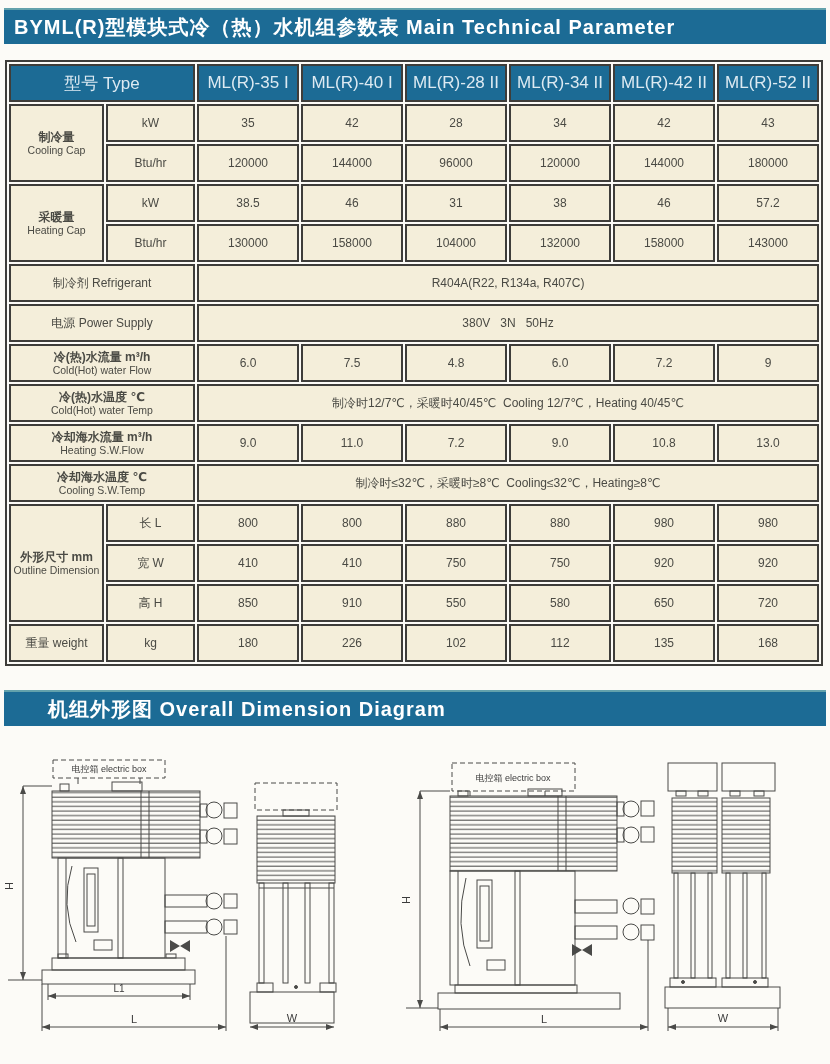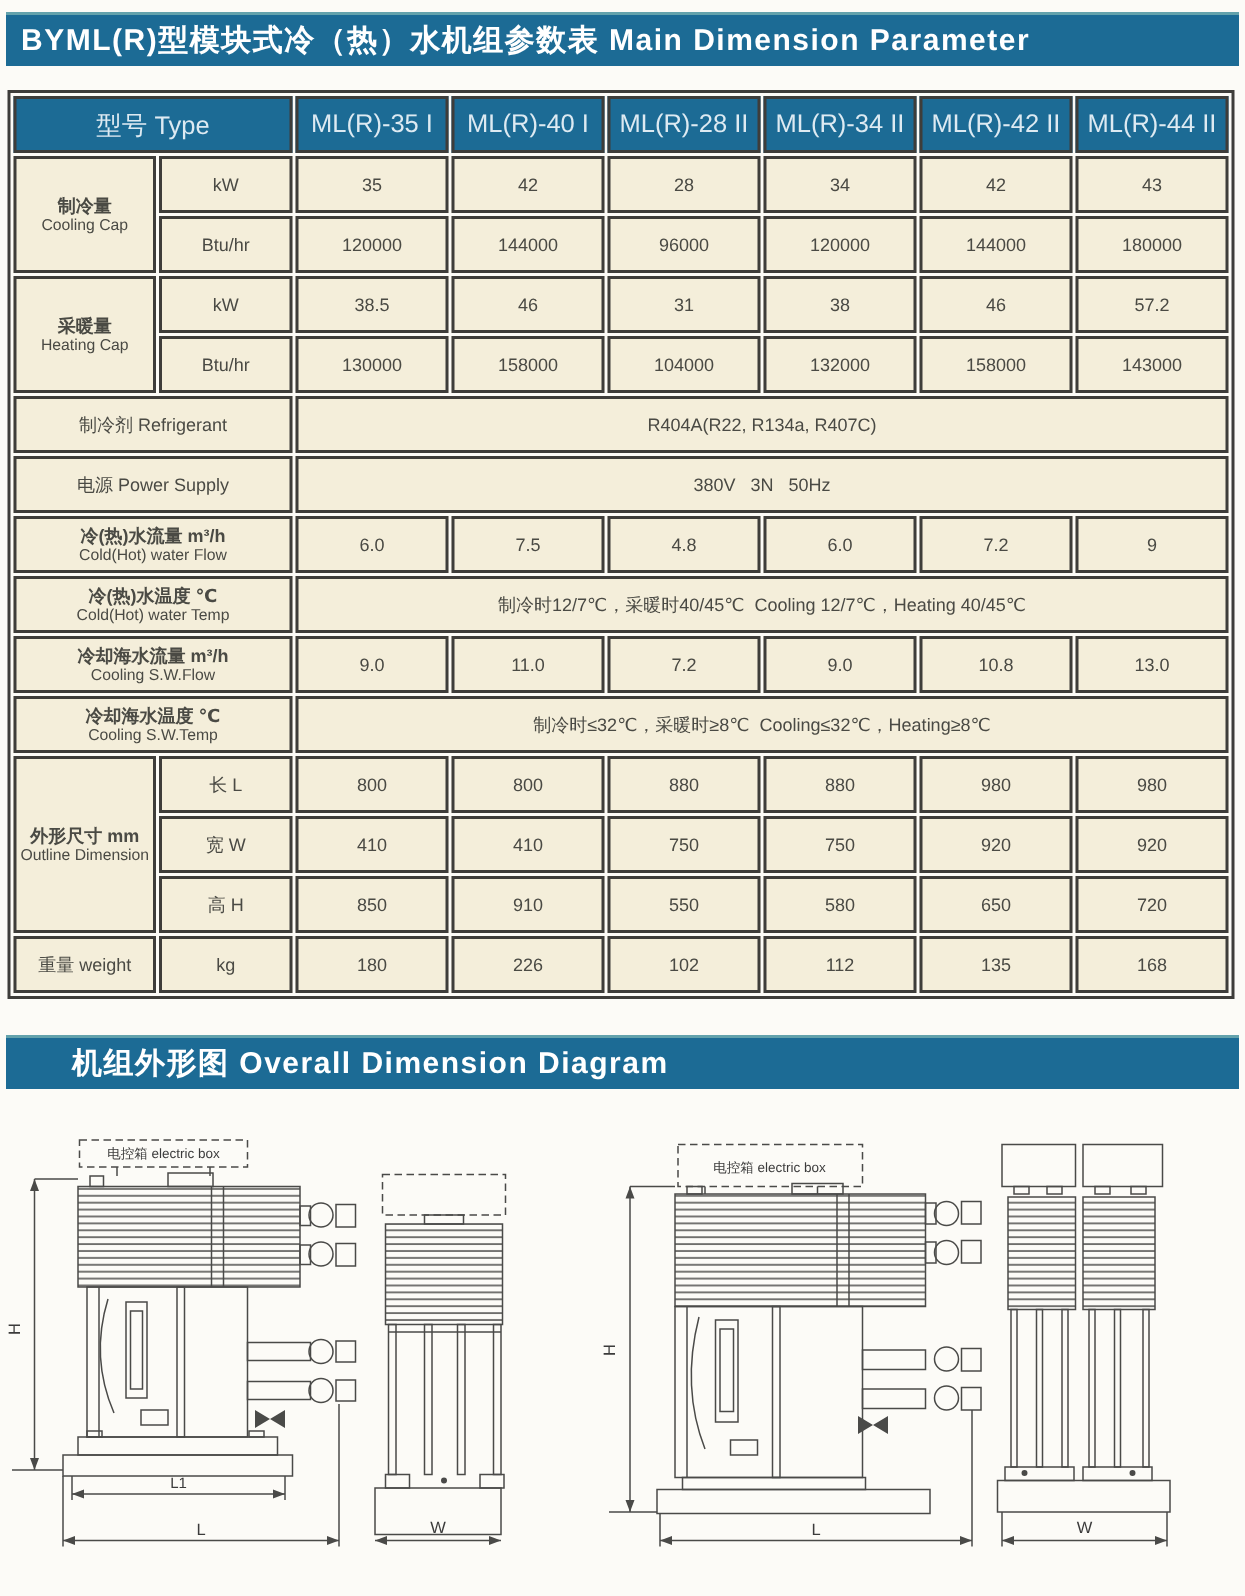--- a/index.html
+++ b/index.html
@@ -32,21 +32,21 @@
   }
   td.th{background:#1c6b95;color:#ddeaf2;font-size:17px;}
   td .cn{font-size:12px;line-height:1.2;font-weight:bold;}
   td .en{font-size:10.5px;line-height:1.2;}
   svg text{font-family:"Liberation Sans","DejaVu Sans",sans-serif;}
 </style>
 </head>
 <body>
 
 <div class="bar">
-  <span>BYML(R)型模块式冷（热）水机组参数表 Main Dimension Parameter</span>
+  <span>BYML(R)型模块式冷（热）水机组参数表 Main Technical Parameter</span>
 </div>
 
 <table class="spec">
   <colgroup>
     <col style="width:95px">
       <col style="width:89px">
     <col style="width:102px">
       <col style="width:102px">
       <col style="width:102px">
     <col style="width:102px">
@@ -54,21 +54,21 @@
       <col style="width:102px">
   </colgroup>
   <tbody>
     <tr>
       <td class="th" colspan="2">型号 Type</td>
       <td class="th">ML(R)-35 I</td>
       <td class="th">ML(R)-40 I</td>
       <td class="th">ML(R)-28 II</td>
       <td class="th">ML(R)-34 II</td>
       <td class="th">ML(R)-42 II</td>
-      <td class="th">ML(R)-44 II</td>
+      <td class="th">ML(R)-52 II</td>
     </tr>
     <tr>
       <td rowspan="2">
         <div class="cn">制冷量</div>
         <div class="en">Cooling Cap</div>
       </td>
       <td>kW</td>
       <td>35</td>
       <td>42</td>
       <td>28</td>
@@ -130,21 +130,21 @@
     <tr>
       <td colspan="2">
         <div class="cn">冷(热)水温度 ℃</div>
         <div class="en">Cold(Hot) water Temp</div>
       </td>
       <td colspan="6">制冷时12/7℃，采暖时40/45℃&nbsp;&nbsp;Cooling 12/7℃，Heating 40/45℃</td>
     </tr>
     <tr>
       <td colspan="2">
         <div class="cn">冷却海水流量 m³/h</div>
-        <div class="en">Cooling S.W.Flow</div>
+        <div class="en">Heating S.W.Flow</div>
       </td>
       <td>9.0</td>
       <td>11.0</td>
       <td>7.2</td>
       <td>9.0</td>
       <td>10.8</td>
       <td>13.0</td>
     </tr>
     <tr>
       <td colspan="2">

